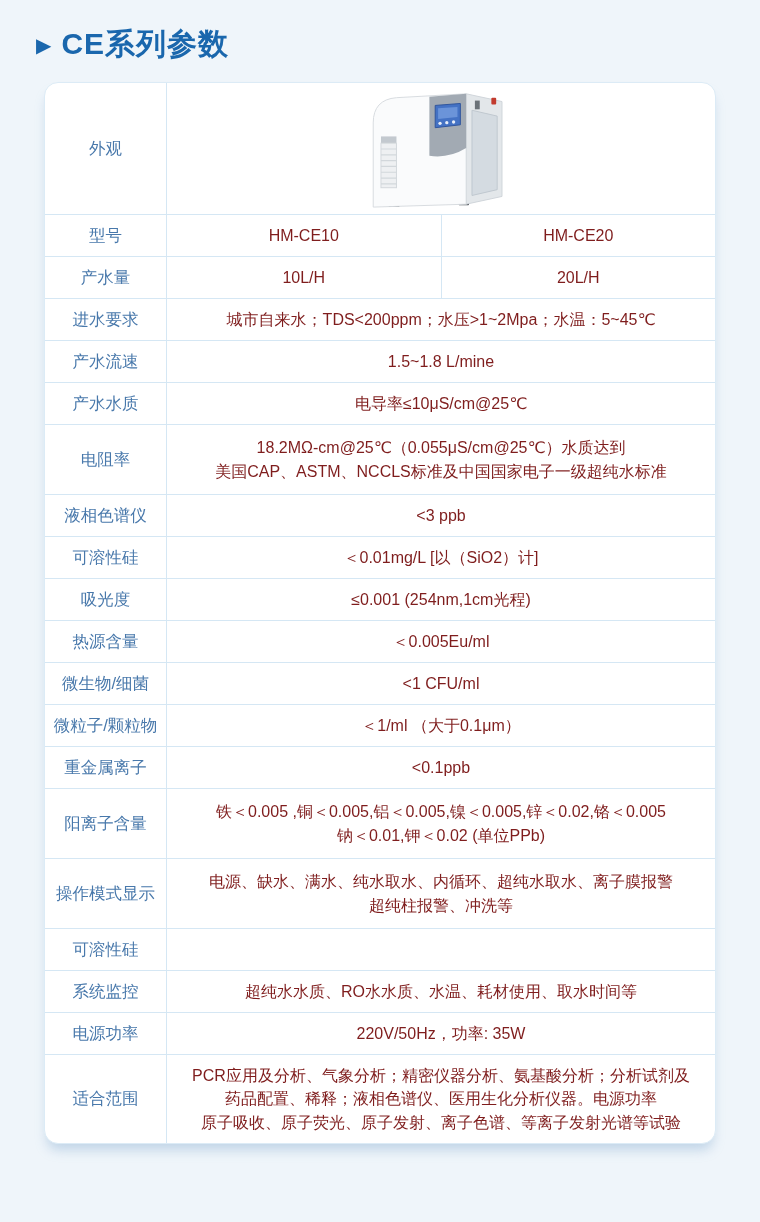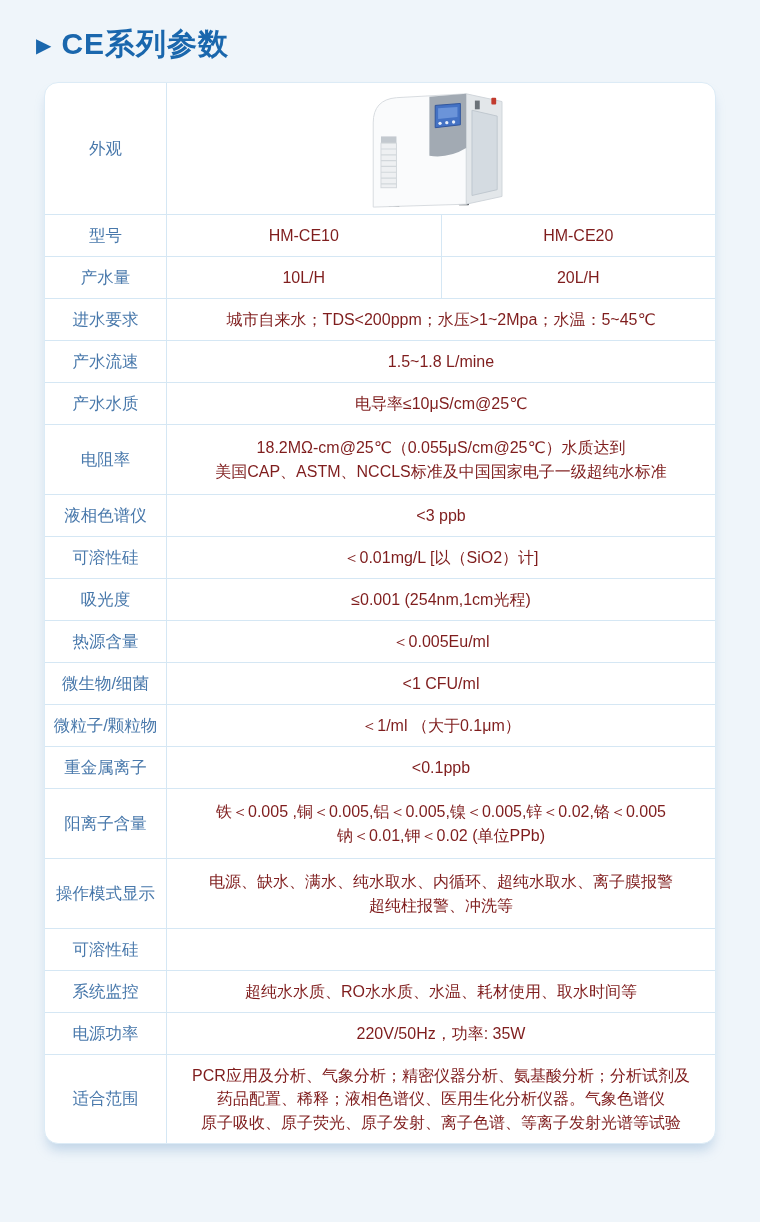--- a/index.html
+++ b/index.html
@@ -202,18 +202,18 @@
       <div class="row h-s">
         <div class="label-cell">电源功率</div>
         <div class="value-cell">
           <div class="line">220V/50Hz，功率: 35W</div>
         </div>
       </div>
       <div class="row h-t">
         <div class="label-cell">适合范围</div>
         <div class="value-cell">
           <div class="line">PCR应用及分析、气象分析；精密仪器分析、氨基酸分析；分析试剂及</div>
-          <div class="line">药品配置、稀释；液相色谱仪、医用生化分析仪器。气象色谱仪</div>
+          <div class="line">药品配置、稀释；液相色谱仪、医用生化分析仪器。电源功率</div>
           <div class="line">原子吸收、原子荧光、原子发射、离子色谱、等离子发射光谱等试验</div>
         </div>
       </div>
     </div>
 </div>
 
 </body></html>

